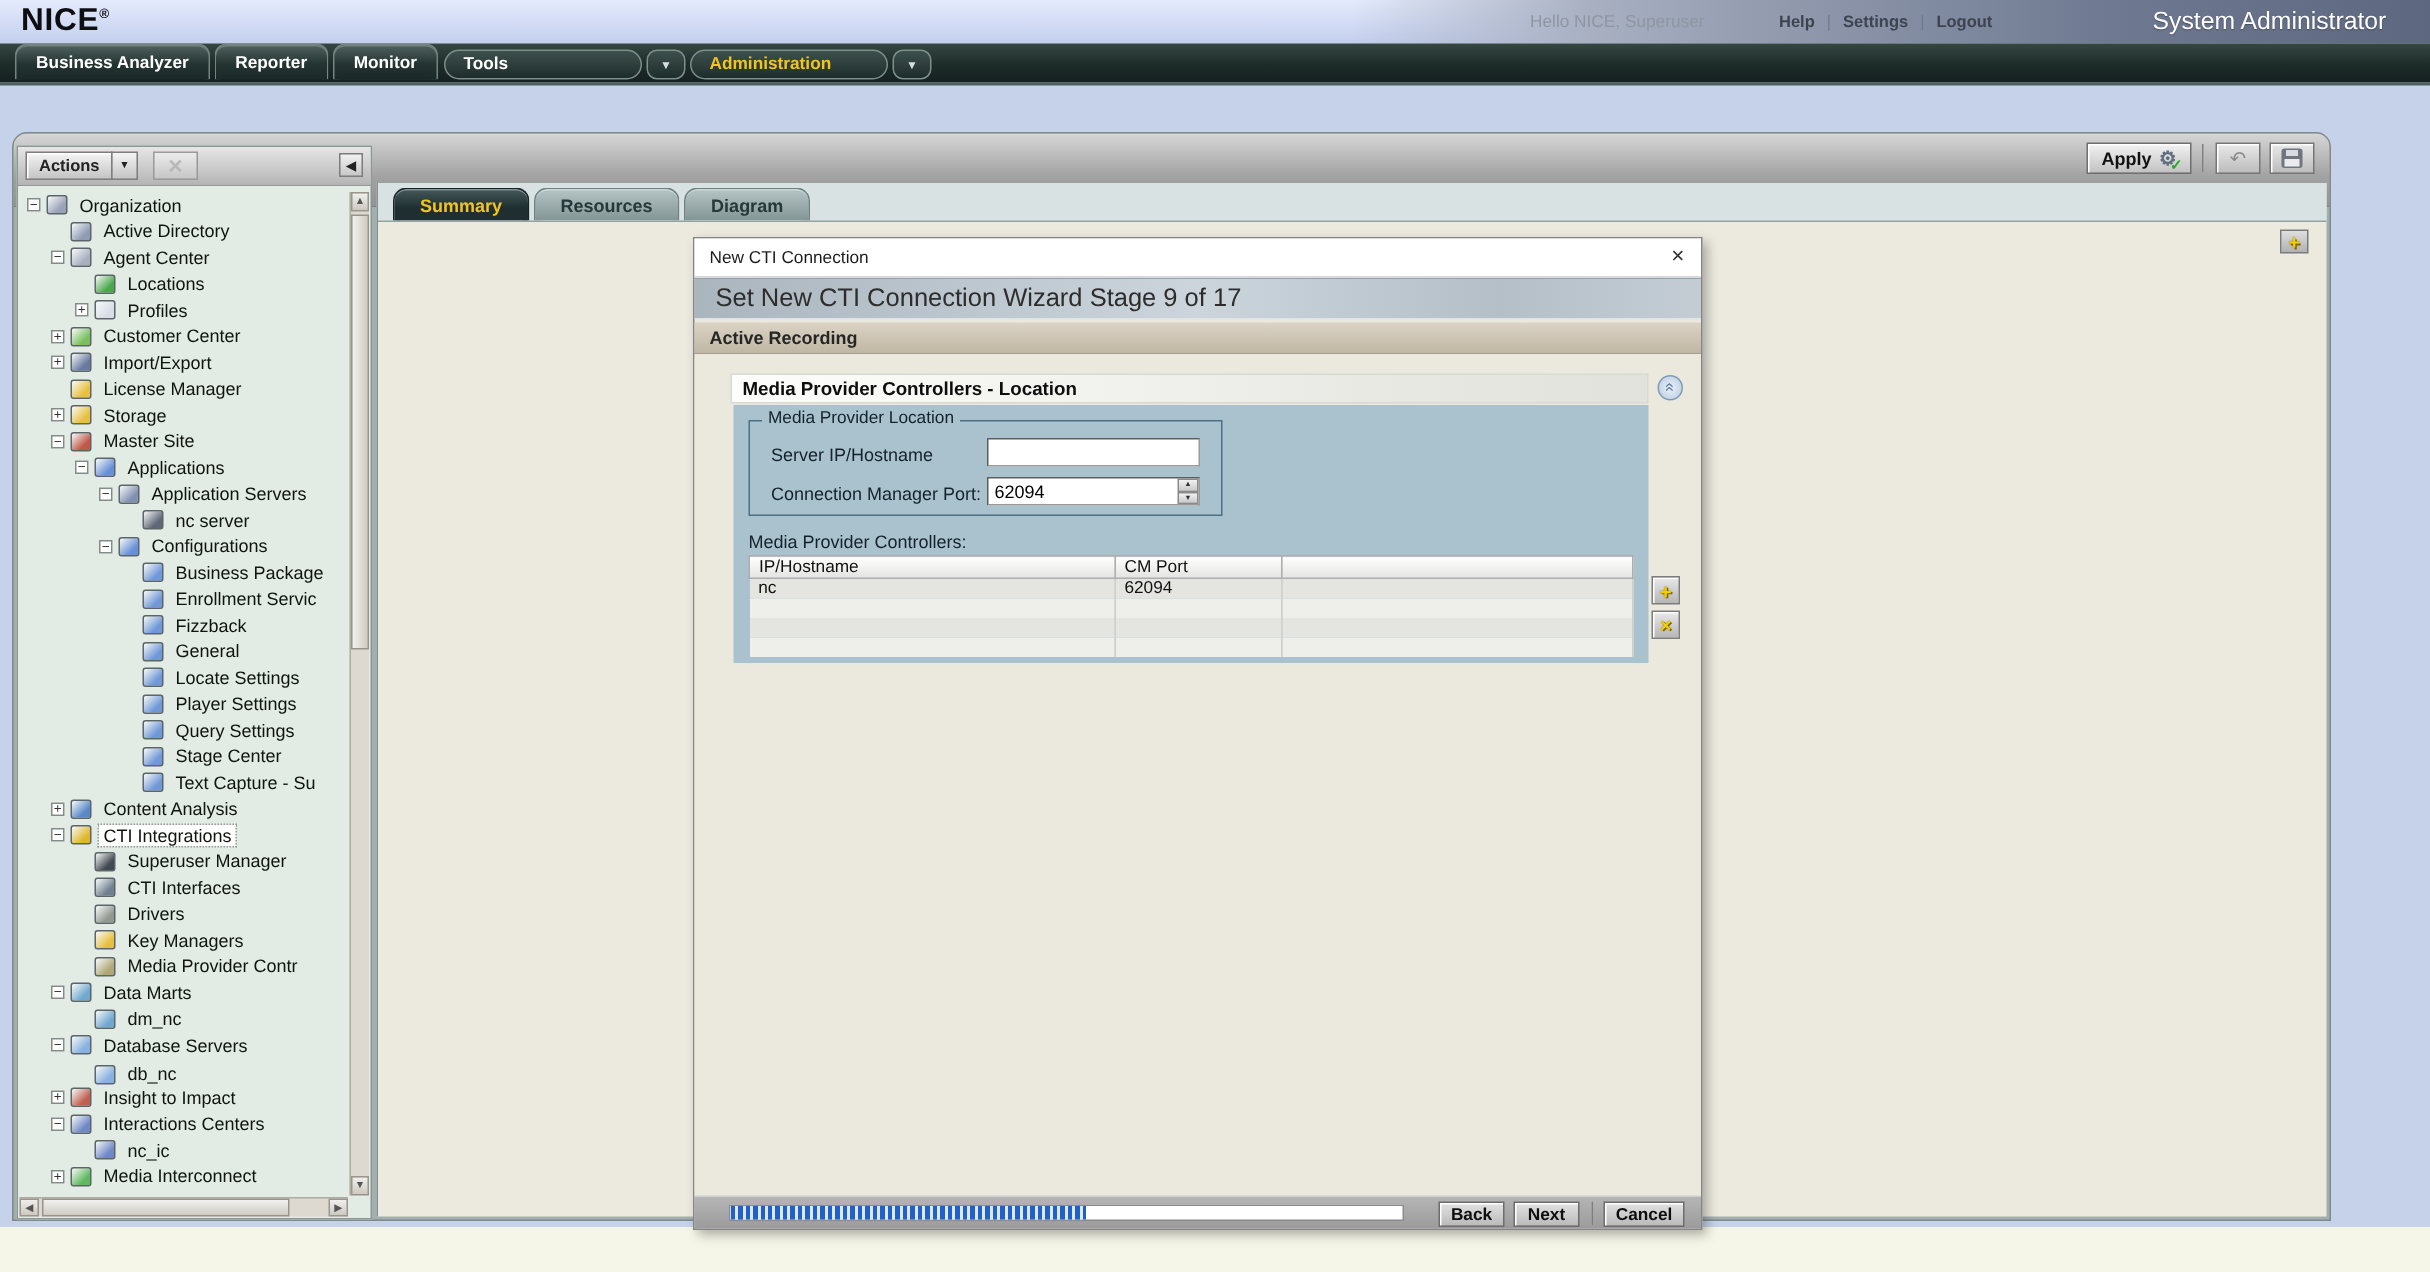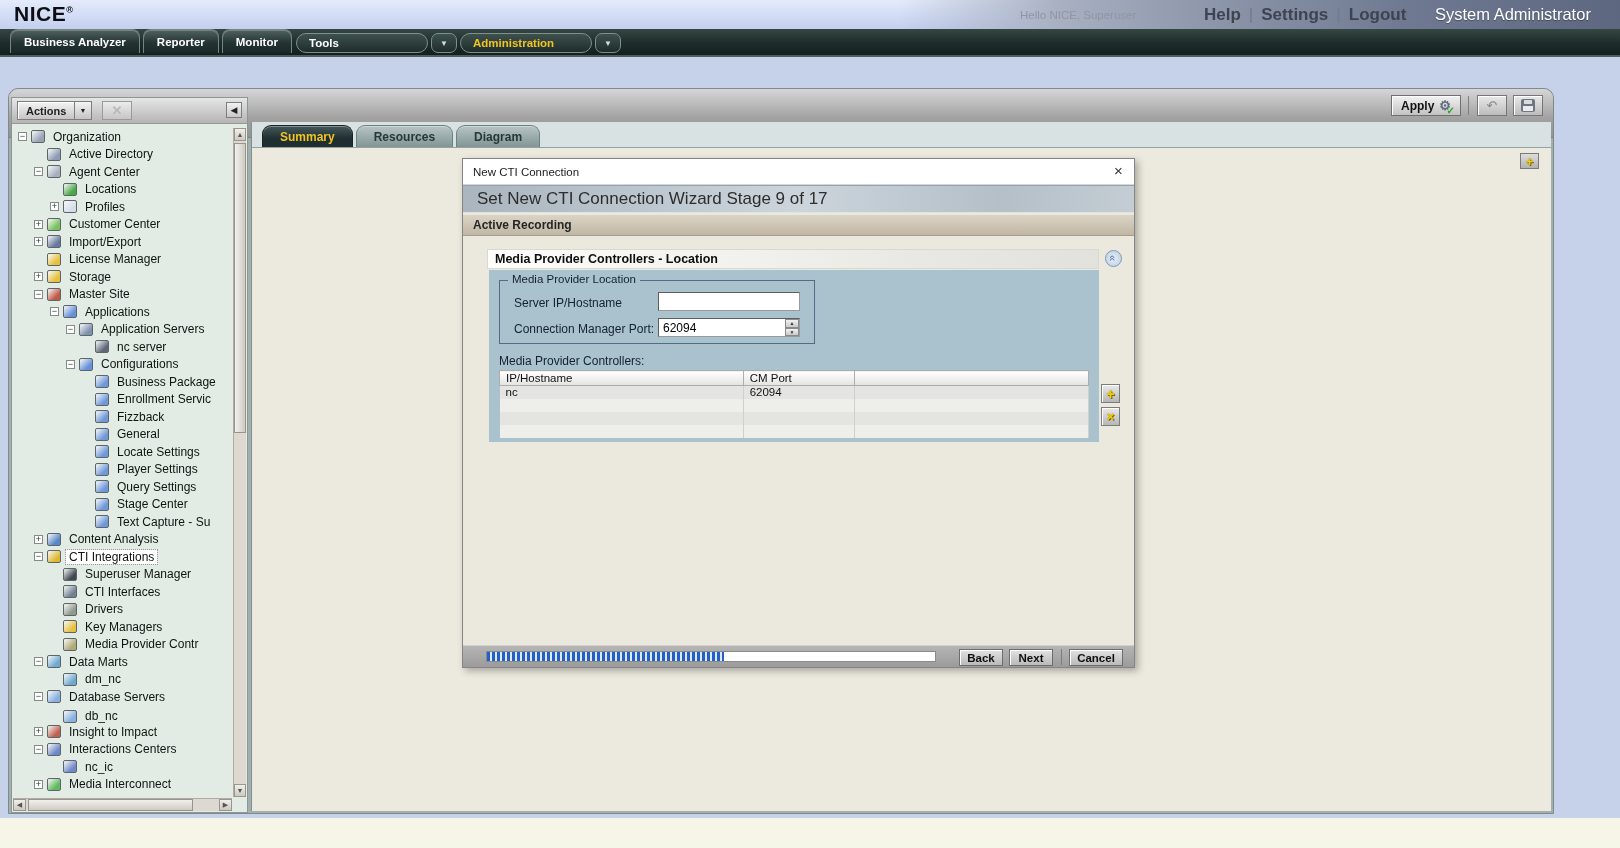--- a/index.html
+++ b/index.html
@@ -13,22 +13,22 @@
   
   .topbar { position:absolute; left:0; top:0; width:1620px; height:29px;
     background:linear-gradient(#e4ebfc,#c3cfee); }
   .brand { position:absolute; left:14px; top:2px; font-size:21px; font-weight:bold;
     color:#0d0d12; letter-spacing:.5px; }
   .brand .reg { font-size:9px; vertical-align:super; }
   .topbar-right { position:absolute; right:0; top:0; width:720px; height:29px;
     background:linear-gradient(90deg, rgba(195,207,238,0), #a8b0c2 22%, #8b94a8 45%, #6f7a92 70%, #5d6880 100%);
     display:flex; align-items:center; }
   .greeting { position:absolute; left:120px; color:#8f95a2; font-size:11.5px; }
-  .hlp-links { position:absolute; left:304px; display:flex; gap:8px; align-items:flex-end;
-    font-size:17px; font-weight:bold; color:#3d4350; }
+  .hlp-links { position:absolute; left:286px; display:flex; gap:8px; align-items:flex-end;
+    font-size:11px; font-weight:bold; color:#3d4350; }
   .hlp-links .sep { color:#707a8c; font-weight:normal; }
   .product-title { position:absolute; left:535px; color:#ffffff; font-size:16.5px;
     text-shadow:0 1px 1px rgba(0,0,0,.35); }
 
   
   .menubar { position:absolute; left:0; top:29px; width:1620px; height:28px;
     background:linear-gradient(#364742,#1d2c29 55%,#142020); border-bottom:2px solid #4f5f5c; }
   .mtabs { position:absolute; left:10px; top:0; display:flex; gap:3px; }
   .mtab { height:24px; padding:0 13px; display:flex; align-items:center;
     color:#fff; font-weight:bold; font-size:11.5px;
@@ -117,21 +117,21 @@
   .tab { height:22px; padding:0 17px; display:flex; align-items:center; font-weight:bold; font-size:12px;
     color:#27383a; background:linear-gradient(#b6c4c4,#829595); border:1px solid #6c8080; border-bottom:none;
     border-radius:9px 9px 0 0; cursor:pointer; box-shadow:inset 0 1px 0 rgba(255,255,255,.35); }
   .tab.selected { background:linear-gradient(#45585a,#1f2f31 60%); color:#f2c423; border-color:#162426; }
   .content-plus { position:absolute; right:12px; top:31px; width:19px; height:16px;
     display:flex; align-items:center; justify-content:center; font-size:13px; font-weight:bold; color:#f2d000;
     text-shadow:0 0 1px #7c6400, 1px 1px 0 #7c6400; background:linear-gradient(#dedede,#b2b2b2);
     border:1px solid #7a7a7a; cursor:pointer; }
 
   
-  .dlg { position:absolute; left:462px; top:158px; width:673px; height:510px; z-index:20;
+  .dlg { position:absolute; left:462px; top:158px; width:673px; height:662px; z-index:20;
     background:#ebe8de; border:1px solid #858585; box-shadow:3px 3px 7px rgba(40,40,40,.35); }
   .dlg-title { position:relative; height:26px; background:#fff; border-bottom:1px solid #d6d6d6;
     display:flex; align-items:center; padding:0 10px; font-size:11.5px; color:#1c1c1c; }
   .dlg-close { position:absolute; right:7px; top:4px; width:17px; height:17px; text-align:center; line-height:16px;
     font-size:15px; color:#333; cursor:pointer; }
   .dlg-wiz { height:28px; display:flex; align-items:center; padding-left:14px;
     font-size:17px; color:#2d2d2d;
     background:linear-gradient(90deg,#aab5be,#ccd5dc 50%,#b4bfc8 80%,#c4cdd4);
     border-top:1px solid #96a2ac; border-bottom:1px solid #dde4e8; }
   .dlg-sub { height:21px; margin-top:2px; display:flex; align-items:center; padding-left:10px;

